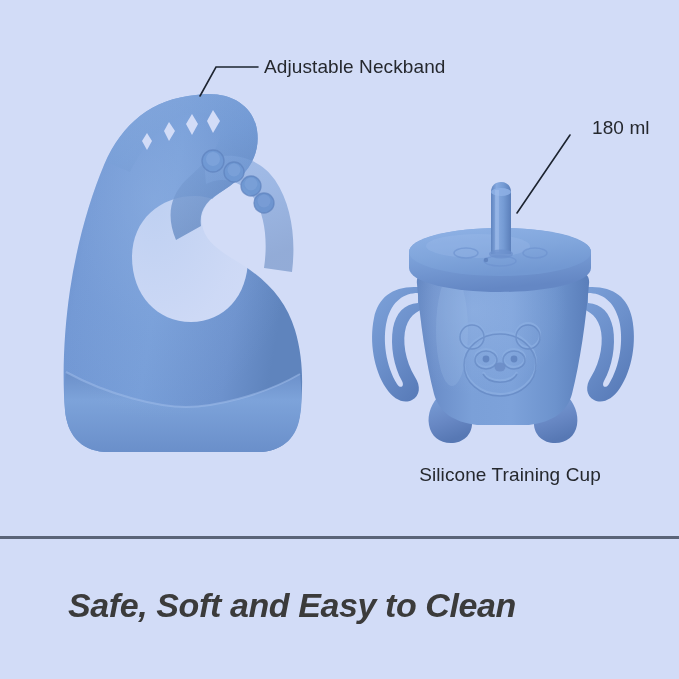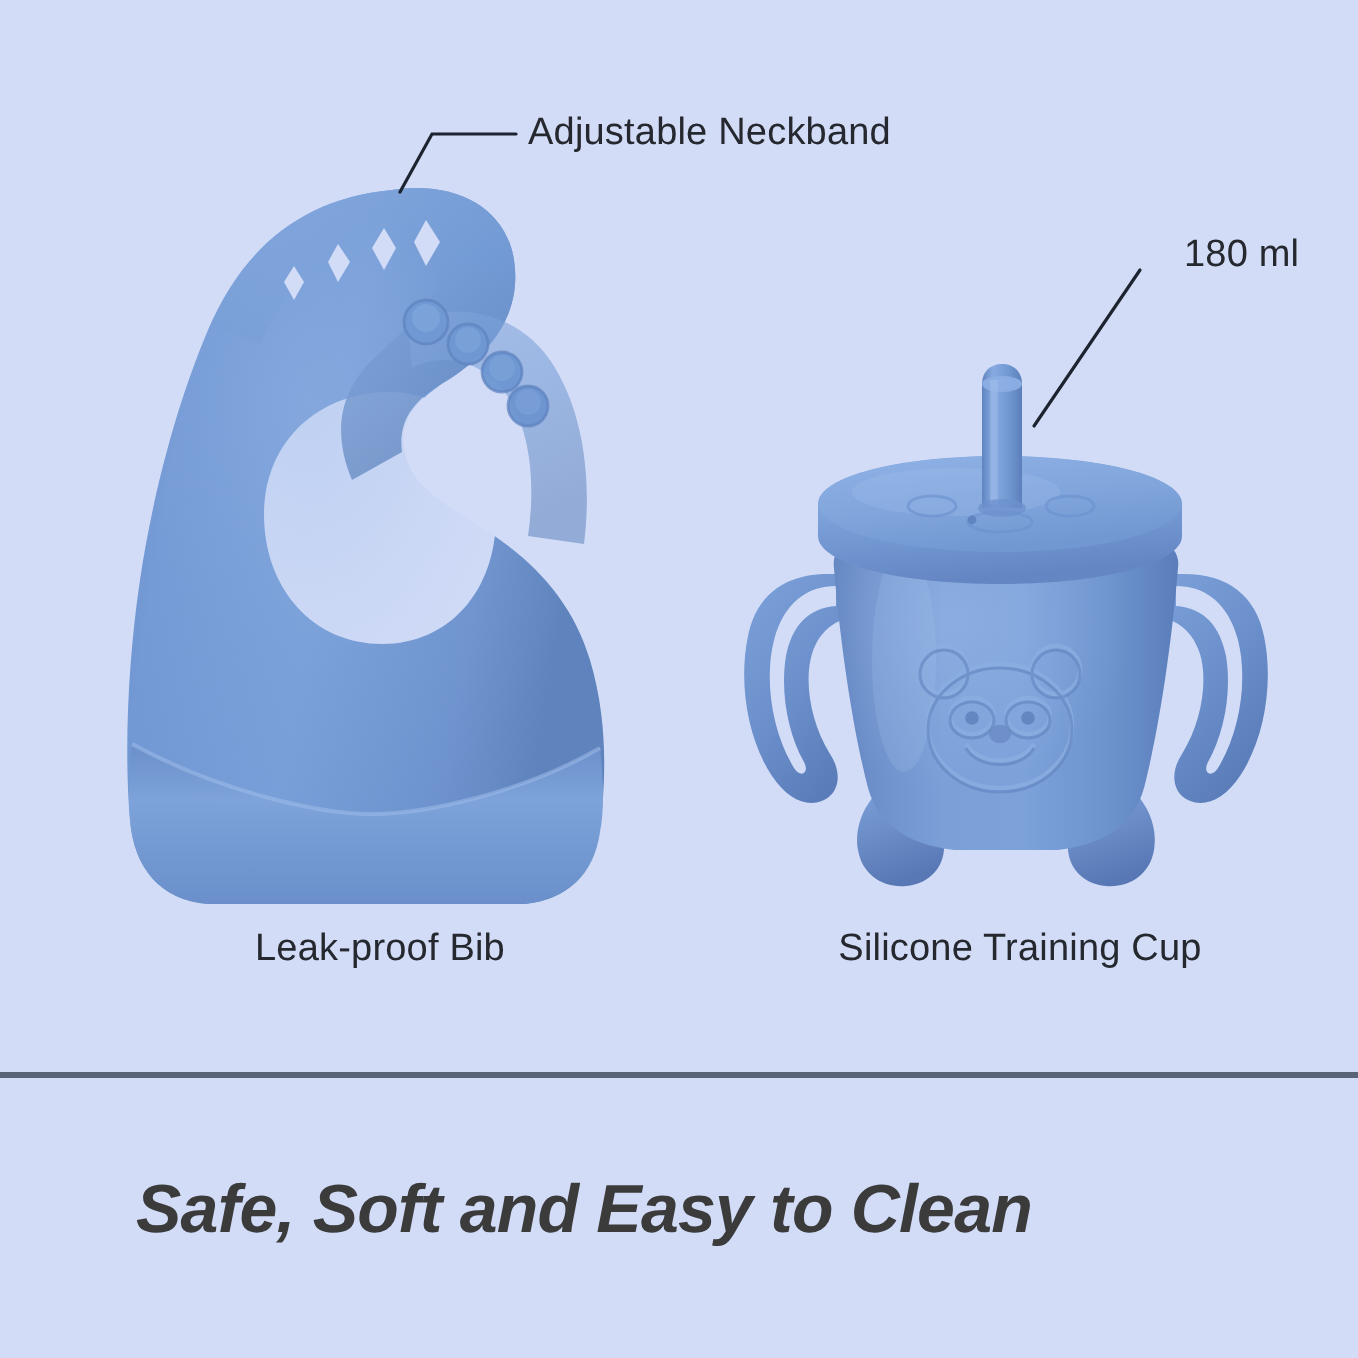--- a/index.html
+++ b/index.html
@@ -372,21 +372,20 @@
         <ellipse cx="501" cy="254" rx="12" ry="4.5" fill="#6c90cc" opacity="0.75"></ellipse>
 
         <path fill="none" stroke="#1d2430" stroke-width="1.6" stroke-linecap="round" d="M 517,213 L 570,135"></path>
       </g>
     </svg>
 
     <div class="callout-label" id="label-neckband">Adjustable Neckband</div>
 
     <div class="callout-label" id="label-volume">180 ml</div>
 
-    <div class="caption" id="caption-bib">Leak-proof Bib</div>
 
     <div class="caption" id="caption-cup">Silicone Training Cup</div>
   </div>
 
   <div id="divider"></div>
 
   <div id="headline">Safe, Soft and Easy to Clean</div>
 
 </div>
 

